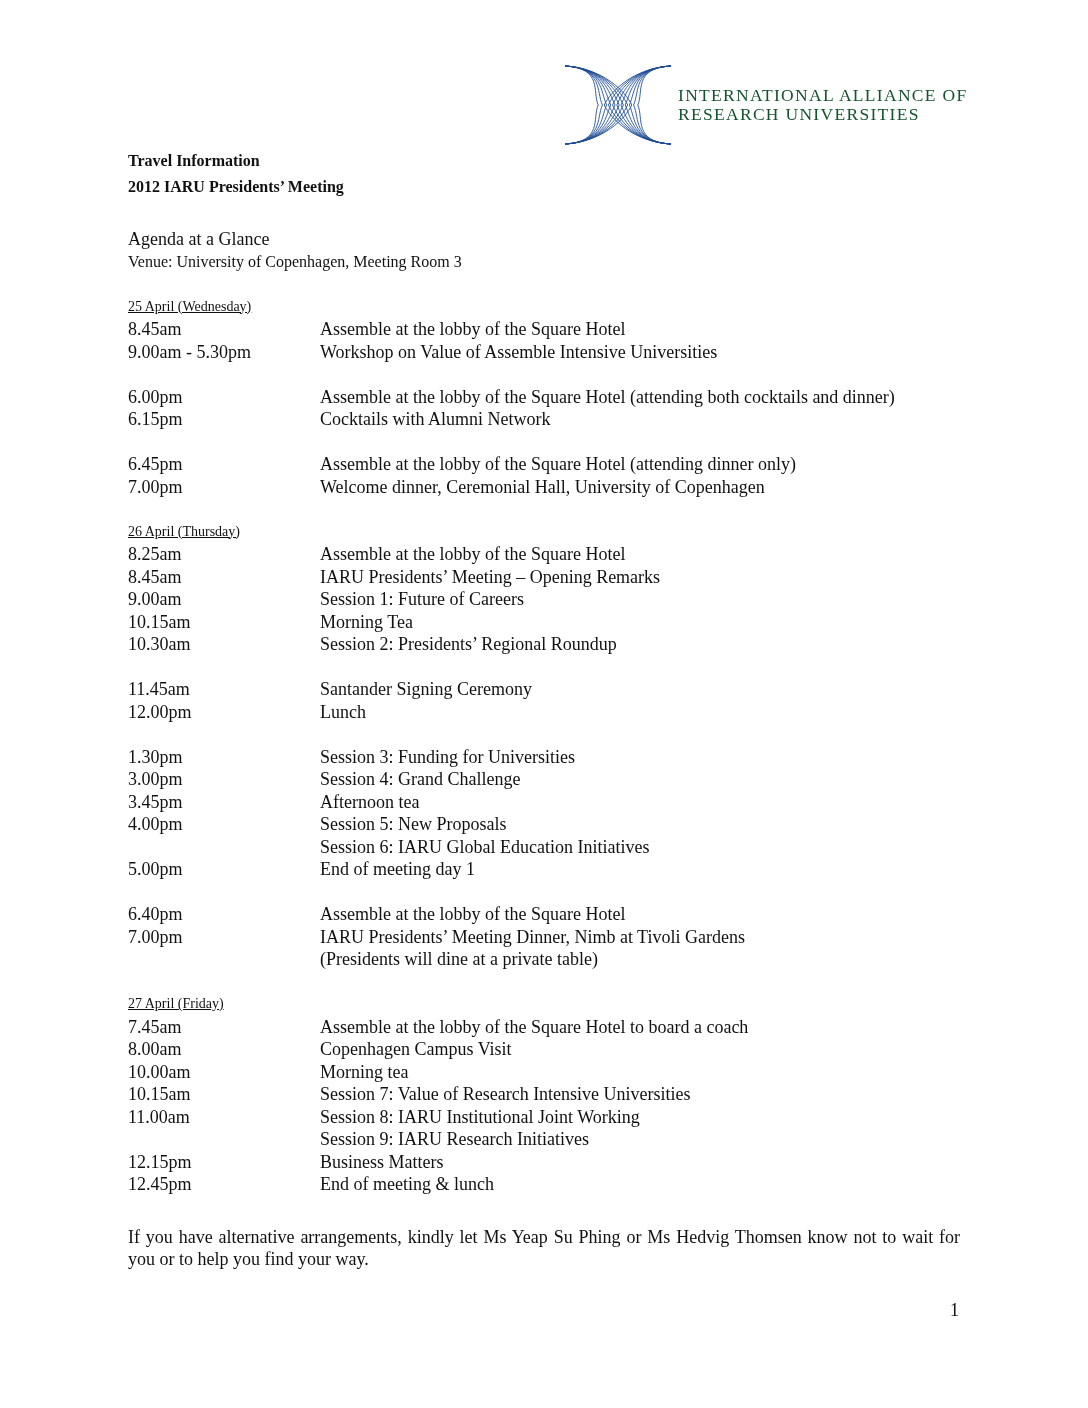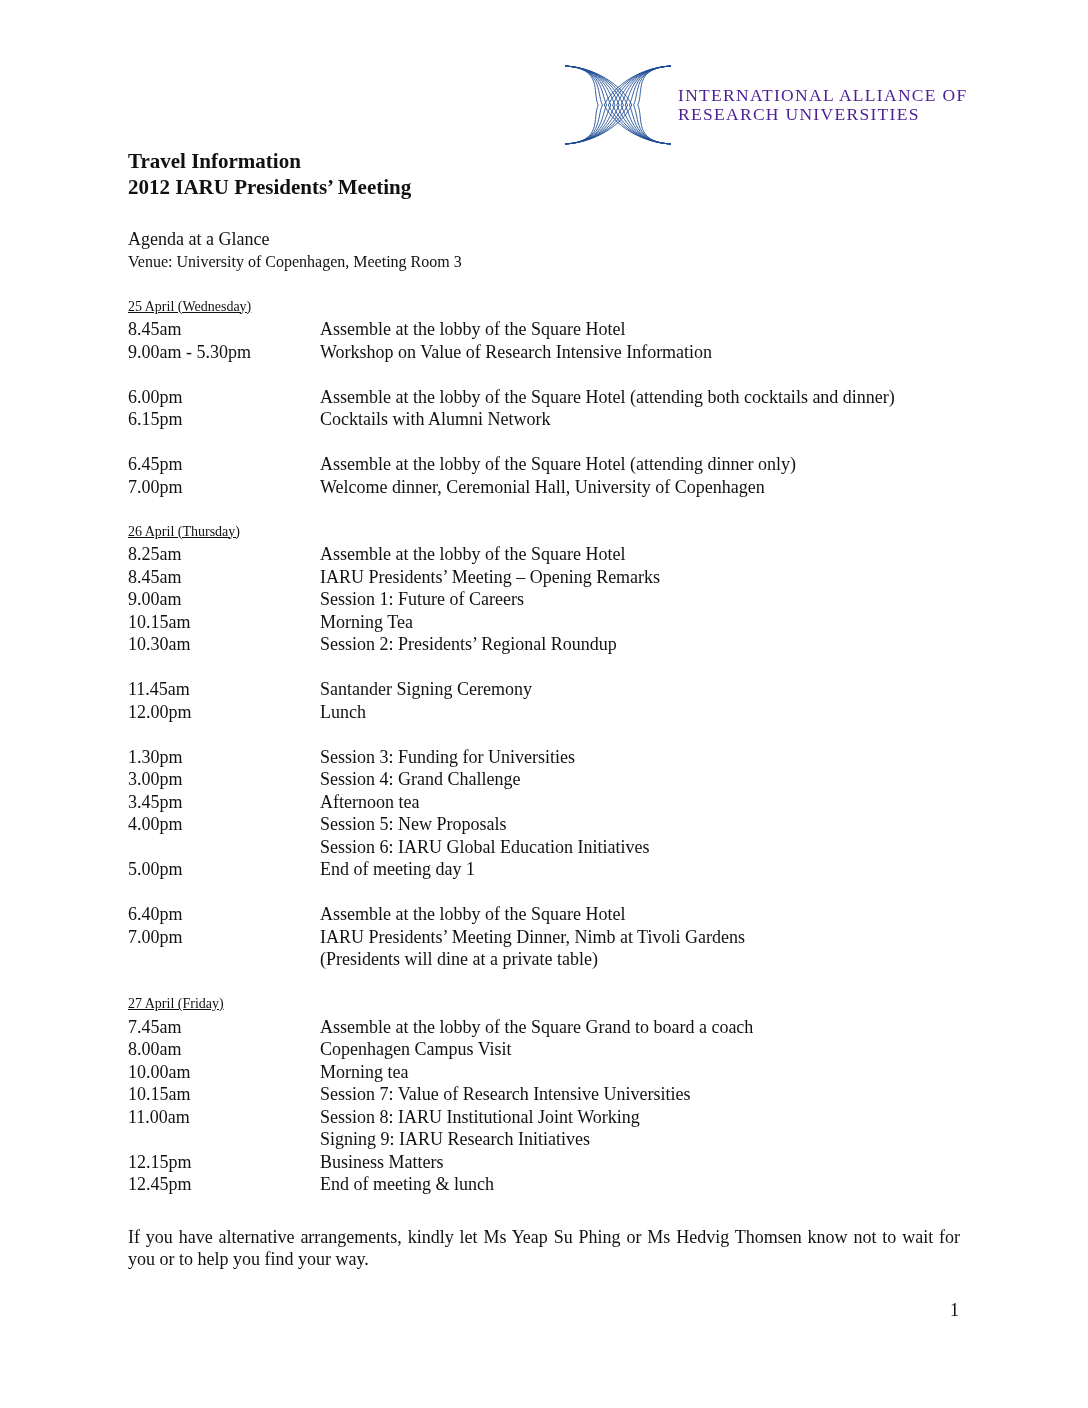--- a/index.html
+++ b/index.html
@@ -1,22 +1,22 @@
 <!DOCTYPE html>
 <html><head>
 <meta charset="utf-8">
 <style>
   html, body { margin:0; padding:0; background:#fff; }
   body { width:1088px; height:1408px; position:relative; overflow:hidden;
          font-family:"Liberation Serif","DejaVu Serif",serif; color:#111; }
   .logo { position:absolute; left:563px; top:62px; width:110px; height:86px; }
   .logo-text { position:absolute; left:678px; top:86px; font-family:"Liberation Serif",serif;
-               font-size:17.5px; line-height:19px; letter-spacing:1.3px; color:#4c1d95; }
+               font-size:17.5px; line-height:19px; letter-spacing:1.3px; color:#14532d; }
   .content { position:absolute; left:128px; top:148px; width:835px; }
-  .title { font-weight:bold; font-size:21px; line-height:26px; margin:0; }
+  .title { font-weight:bold; font-size:16px; line-height:26px; margin:0; }
   .section-title { font-weight:normal; font-size:18px; line-height:22.5px; margin-top:28px; }
   .line { font-size:16px; line-height:22.5px; white-space:nowrap; }
   .day { margin-top:22.5px; }
   .day-heading { text-decoration:underline; font-size:14px; line-height:22.5px; }
   .row { display:flex; font-size:18px; line-height:22.5px; white-space:nowrap;align-items:center; }
   .row .time { width:192px; flex:none; }
   .row .act { flex:none; }
   .gap { height:22.5px; }
   .note { font-size:18px; line-height:22.5px; margin-top:30px; text-align:justify; width:832px; }
   .page-num { position:absolute; left:950px; top:1300px; font-size:18px; }
@@ -58,21 +58,21 @@
   <div class="line">Venue: University of Copenhagen, Meeting Room 3</div>
   <div id="days">
       <div class="day">
         <div class="day-heading">25 April (Wednesday)</div>
         <div class="row">
           <span class="time">8.45am</span>
           <span class="act">Assemble at the lobby of the Square Hotel</span>
         </div>
         <div class="row">
           <span class="time">9.00am - 5.30pm</span>
-          <span class="act">Workshop on Value of Research Intensive Information</span>
+          <span class="act">Workshop on Value of Assemble Intensive Universities</span>
         </div>
         <div class="gap"></div>
         <div class="row">
           <span class="time">6.00pm</span>
           <span class="act">Assemble at the lobby of the Square Hotel (attending both cocktails and dinner)</span>
         </div>
         <div class="row">
           <span class="time">6.15pm</span>
           <span class="act">Cocktails with Alumni Network</span>
         </div>
@@ -153,41 +153,41 @@
         </div>
         <div class="row">
           <span class="time"></span>
           <span class="act">(Presidents will dine at a private table)</span>
         </div>
       </div>
       <div class="day">
         <div class="day-heading">27 April (Friday)</div>
         <div class="row">
           <span class="time">7.45am</span>
-          <span class="act">Assemble at the lobby of the Square Grand to board a coach</span>
+          <span class="act">Assemble at the lobby of the Square Hotel to board a coach</span>
         </div>
         <div class="row">
           <span class="time">8.00am</span>
           <span class="act">Copenhagen Campus Visit</span>
         </div>
         <div class="row">
           <span class="time">10.00am</span>
           <span class="act">Morning tea</span>
         </div>
         <div class="row">
           <span class="time">10.15am</span>
           <span class="act">Session 7: Value of Research Intensive Universities</span>
         </div>
         <div class="row">
           <span class="time">11.00am</span>
           <span class="act">Session 8: IARU Institutional Joint Working</span>
         </div>
         <div class="row">
           <span class="time"></span>
-          <span class="act">Signing 9: IARU Research Initiatives</span>
+          <span class="act">Session 9: IARU Research Initiatives</span>
         </div>
         <div class="row">
           <span class="time">12.15pm</span>
           <span class="act">Business Matters</span>
         </div>
         <div class="row">
           <span class="time">12.45pm</span>
           <span class="act">End of meeting &amp; lunch</span>
         </div>
       </div>

